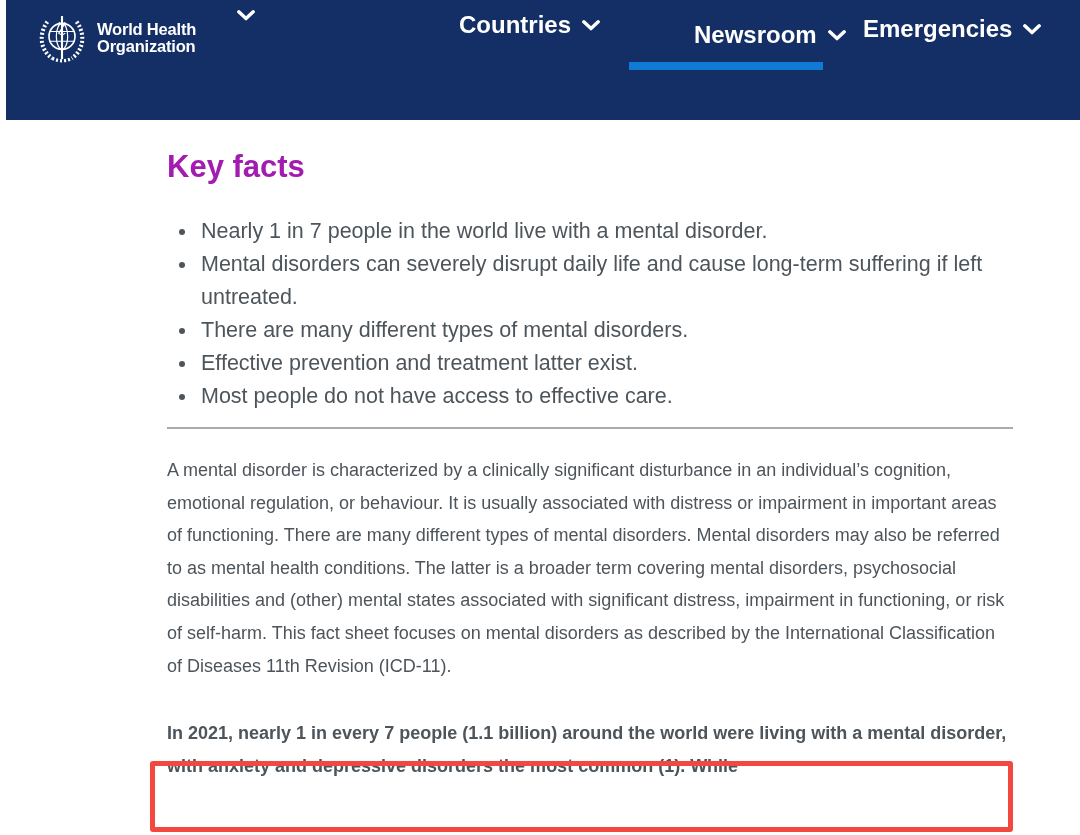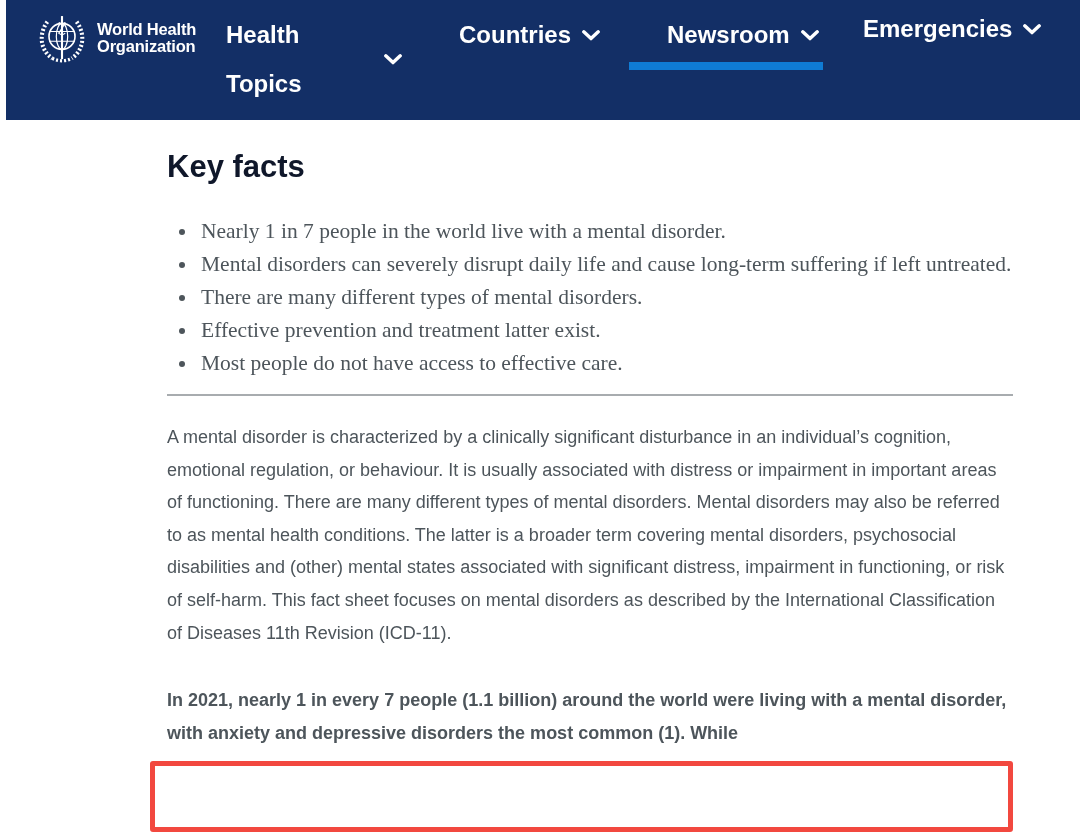--- a/index.html
+++ b/index.html
@@ -29,45 +29,45 @@
   }
   .nav-item {
     position:absolute;
     display:flex; align-items:center;
     color:#ffffff; font-weight:bold; font-size:24px; line-height:26px;
     text-decoration:none; cursor:pointer; white-space:nowrap;
   }
   .nav-item .chev { margin-left:11px; flex:0 0 auto; }
   .nav-health { left:220px; top:10px; width:176px; justify-content:space-between; }
   .nav-health .nav-label { width:100px; line-height:49px; white-space:normal; }
-  .nav-countries   { left:453px; top:22px; }
-  .nav-newsroom    { left:661px; top:22px; }
+  .nav-countries   { left:453px; top:12px; }
+  .nav-newsroom    { left:688px; top:22px; }
   .nav-emergencies { left:857px; top:16px; }
   .nav-underline {
     position:absolute; left:623px; top:62px;
     width:194px; height:8px;
     background:#0F7BD4;
   }
 
   
   .content {
     position:absolute; left:167px; top:0;
     width:846px; color:#4D555B;
   }
   .page-title {
     margin:148px 0 0;
     font-size:31px; line-height:38px; font-weight:bold;
-    color:#0f172a;
+    color:#a21caf;
   }
   .facts-list {
     margin:29px 0 0; padding:0 0 0 31px;
     font-size:21.5px; line-height:33px;
     list-style:disc;
   }
-  .facts-list li { padding-left:3px;font-family:Liberation Serif, serif; }
+  .facts-list li { padding-left:3px; }
   .divider {
     border:none; border-top:2px solid #A8ACAF;
     margin:14px 0 0; width:100%;
   }
   .body-para {
     margin:25px 0 0;
     font-size:18px; line-height:32.6px;
   }
   .highlight-para { margin-top:35px;font-weight:bold; }
 
@@ -98,21 +98,20 @@
         <path d="M32 5 v53" stroke="#ffffff" stroke-width="2.6"></path>
         <path d="M28 13 q4 3.5 8 0 q-4 8 -8 13 q4 3.5 8 0" stroke="#ffffff" stroke-width="1.6" fill="none"></path>
       </svg>
       <span class="logo-text">
         <span>World Health</span>
         <span>Organization</span>
       </span>
     </a>
 
     <a class="nav-item nav-health">
-      <span class="nav-label">Health Topics</span>
       <svg class="chev" width="18" height="11" viewBox="0 0 18 11" aria-hidden="true">
         <polyline points="1.8,1.8 9,8.6 16.2,1.8" fill="none" stroke="#ffffff" stroke-width="3.4" stroke-linecap="round" stroke-linejoin="round"></polyline>
       </svg>
     </a>
 
     <a class="nav-item nav-countries">
       <span class="nav-label">Countries</span>
       <svg class="chev" width="18" height="11" viewBox="0 0 18 11" aria-hidden="true">
         <polyline points="1.8,1.8 9,8.6 16.2,1.8" fill="none" stroke="#ffffff" stroke-width="3.4" stroke-linecap="round" stroke-linejoin="round"></polyline>
       </svg>

